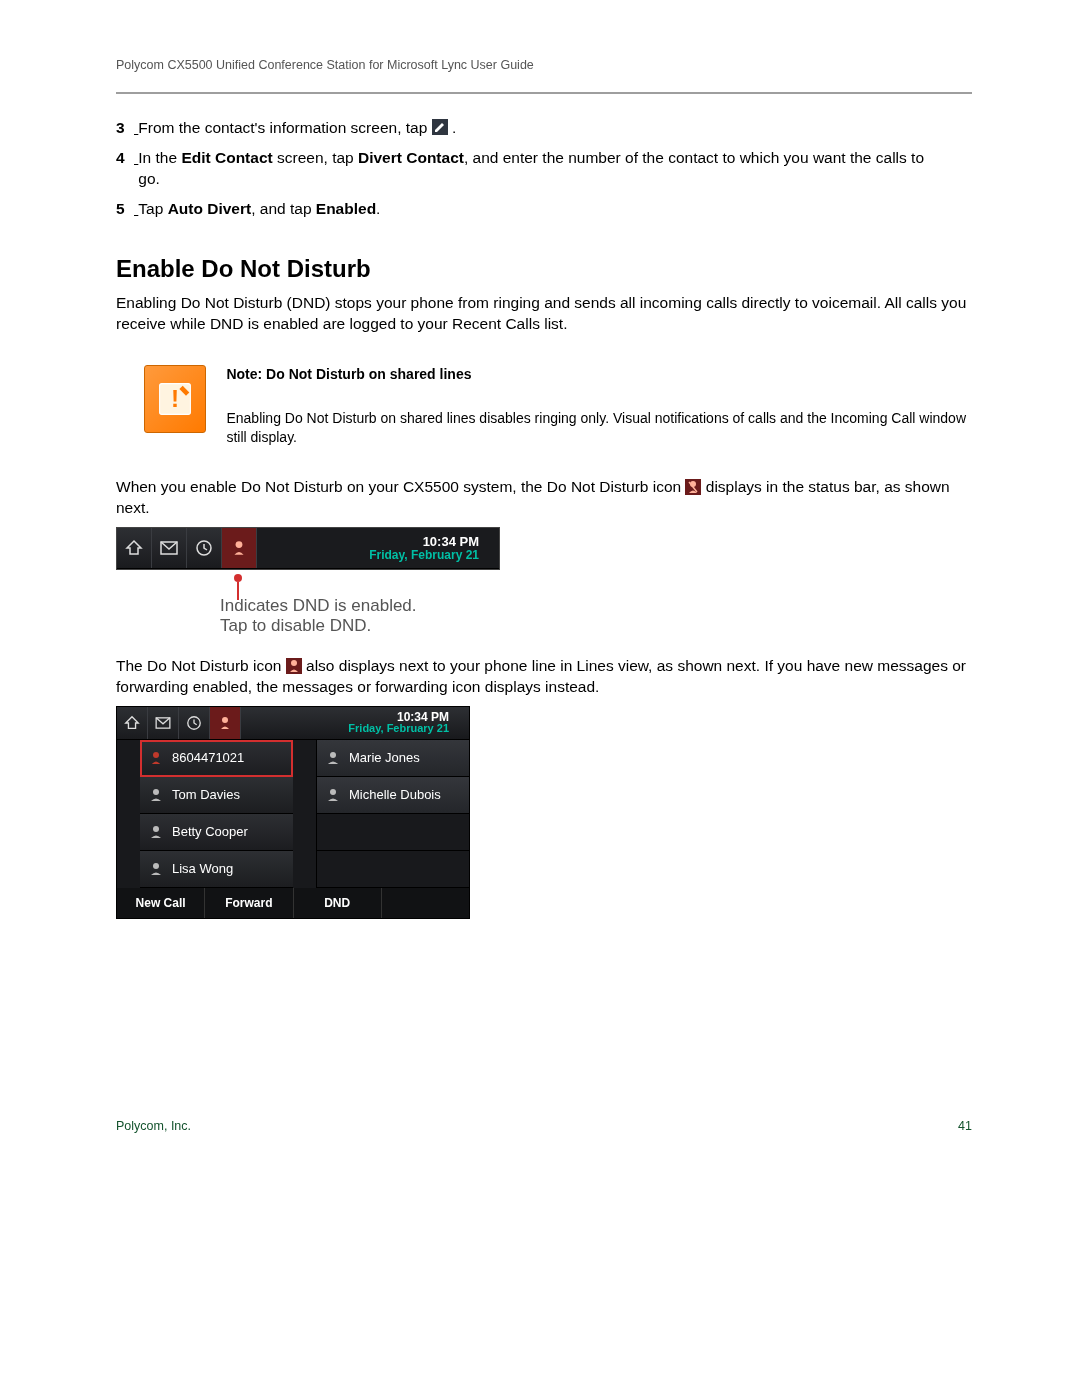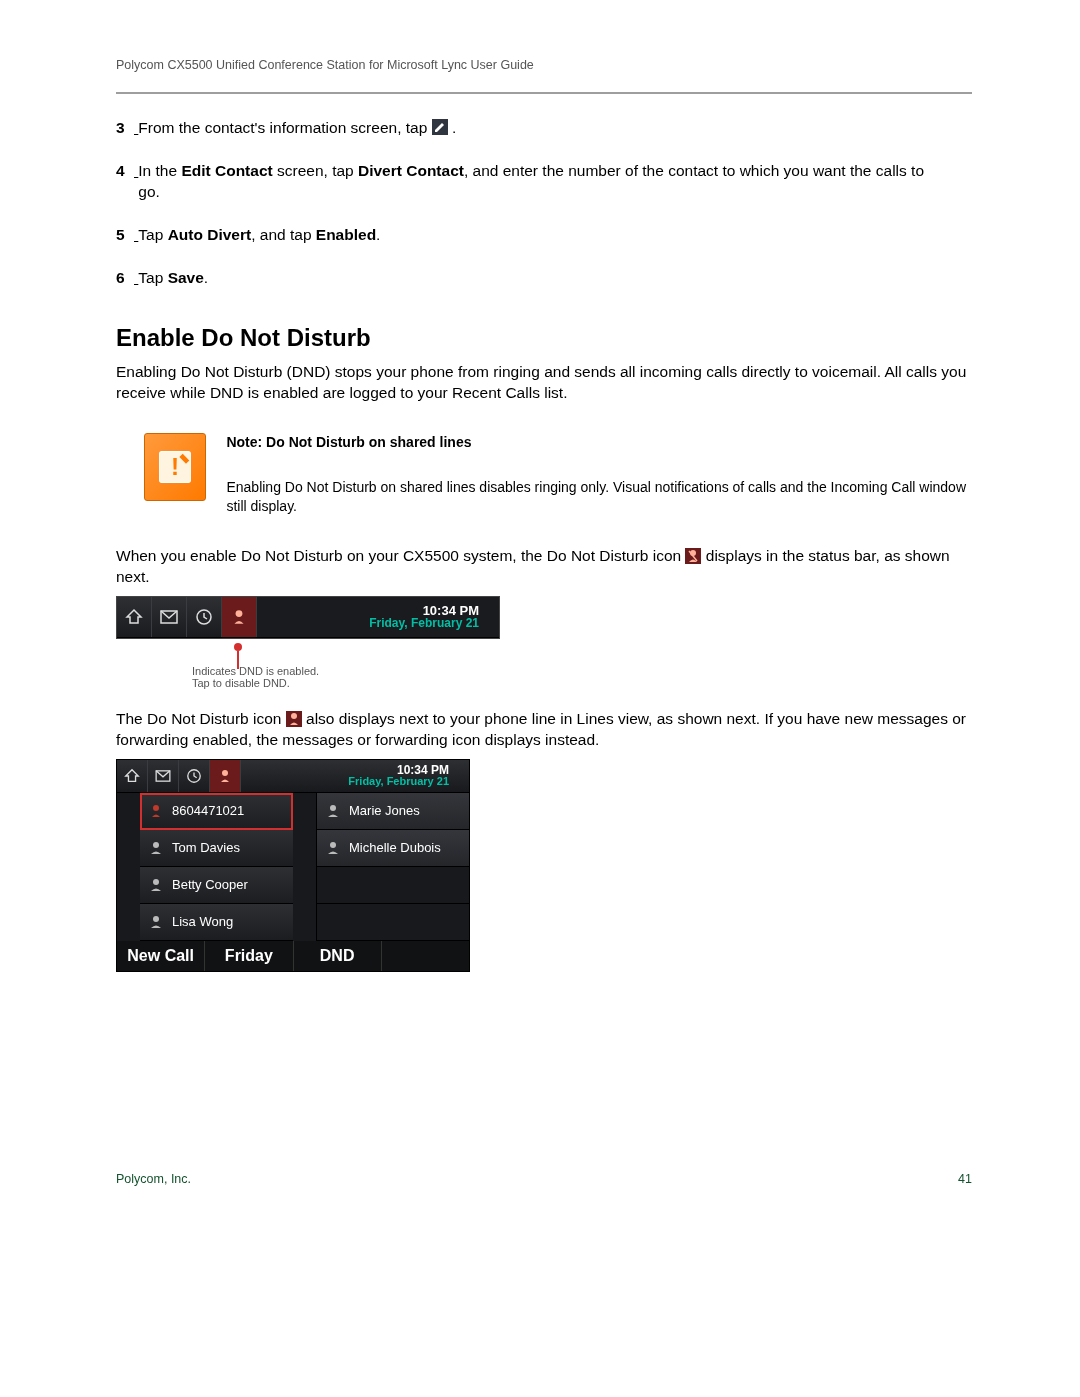--- a/index.html
+++ b/index.html
@@ -24,21 +24,21 @@
     margin: 6px 0 24px 0;
   }
   .instr-num {
     display: inline-block;
     width: 18px;
     font-weight: bold;
     vertical-align: top;
     font-size: 15.5px;
   }
   .instr-row {
-    margin: 22px 0;
+    margin: 9px 0;
     font-size: 15.5px;
     line-height: 1.35;
     text-decoration: underline;
   }
   .instr-body {
     display: inline-block;
     width: 790px;
     vertical-align: top;
   }
   .edit-icon {
@@ -122,23 +122,23 @@
     line-height: 1.05;
   }
   .sb-time .t1 { font-size: 13px; font-weight: bold; color:#fff; }
   .sb-time .t2 { font-size: 12px; font-weight: bold; color:#00bfa5; }
   .sb1-wrap {
     width: 382px;
     border: 1px solid #444;
     margin: 6px 0 4px 0;
   }
   .callout {
-    font-size: 11px;
+    font-size: 17px;
     color: #555;
-    margin-left: 76px;
+    margin-left: 104px;
     margin-bottom: 20px;
   }
   .pointer-line {
     margin-left: 121px;
     height: 22px;
     position: relative;
   }
   .pointer-line .stick {
     width: 2px; height: 18px; background: #d32f2f; margin-left: 0;
   }
@@ -187,21 +187,21 @@
   .lv-cell .ic {
     width: 16px; height: 16px;
     display:flex; align-items:center; justify-content:center;
   }
   .person-ic svg { width: 14px; height: 14px; }
   .lv-footer {
     display: flex;
     height: 30px;
     background: #111214;
     font-weight: bold;
-    font-size: 16px;
+    font-size: 12px;
   }
   .lv-footer div {
     flex: 1 1 0;
     display: flex;
     align-items: center;
     justify-content: center;
     border-right: 1px solid #333;
   }
   .lv-footer div:last-child { border-right: none; }
 
@@ -240,26 +240,20 @@
     </span>
   </div>
 
   <div class="instr-row">
     <span class="instr-num">5</span>
     <span class="instr-body">
       <span>Tap </span><b>Auto Divert</b><span>, and tap </span><b>Enabled</b><span>.</span>
     </span>
   </div>
 
-  <div class="instr-row">
-    <span class="instr-num">6</span>
-    <span class="instr-body">
-      <span>Tap </span><b>Save</b><span>.</span>
-    </span>
-  </div>
 
   <h2 class="section-title">Enable Do Not Disturb</h2>
   <p class="body">Enabling Do Not Disturb (DND) stops your phone from ringing and sends all incoming calls directly to voicemail. All calls you receive while DND is enabled are logged to your Recent Calls list.</p>
 
   <div class="note-block">
     <div class="note-badge">
       <svg viewBox="0 0 40 40">
         <rect x="6" y="6" width="28" height="28" rx="2" fill="#fff4e0" stroke="#fff" stroke-width="1"></rect>
         <text x="20" y="27" font-size="22" font-weight="bold" text-anchor="middle" fill="#ff7a00">!</text>
         <path d="M27 8 L33 14 L30 17 L24 11 Z" fill="#ff7a00"></path>
@@ -423,21 +417,21 @@
               </svg>
             </span>
           <span>Michelle Dubois</span>
         </div>
         <div class="lv-cell" style="background:#18191c"></div>
         <div class="lv-cell" style="background:#18191c"></div>
       </div>
     </div>
     <div class="lv-footer">
       <div>New Call</div>
-      <div>Friday</div>
+      <div>Forward</div>
       <div>DND</div>
       <div></div>
     </div>
   </div>
 
   <div class="footer">
     <span>Polycom, Inc.</span>
     <span>41</span>
   </div>
 </div>

